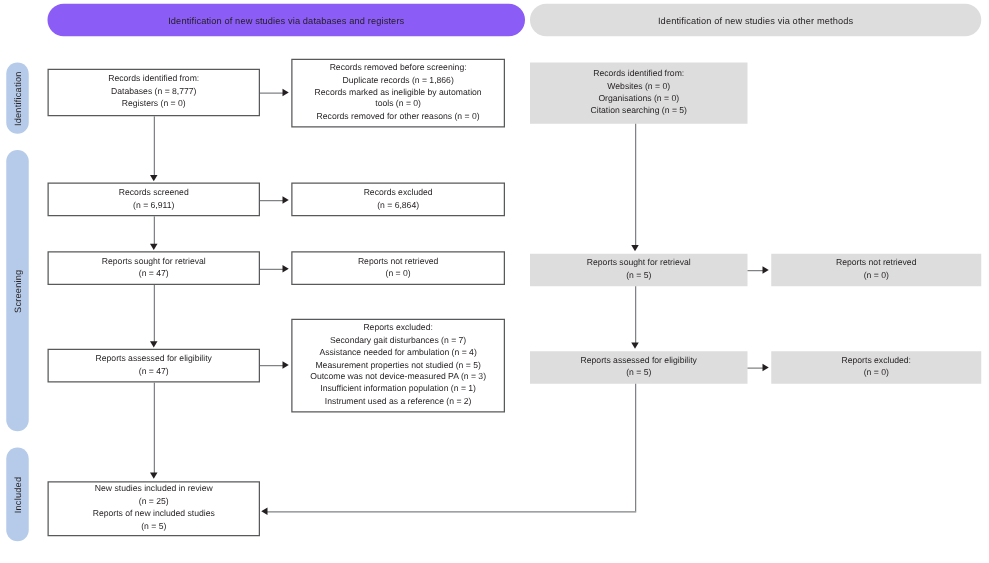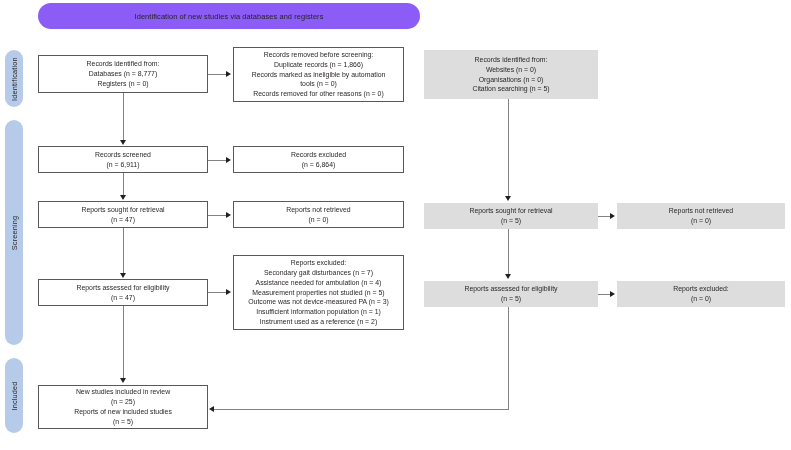--- a/index.html
+++ b/index.html
@@ -109,20 +109,23 @@
   }
 </style>
 </head>
 <body>
 
 <div id="canvas">
 
   <div class="banner banner-left">
     <span>Identification of new studies via databases and registers</span>
   </div>
+  <div class="banner banner-right">
+    <span>Identification of new studies via other methods</span>
+  </div>
 
   <div class="stage stage-identification">
     <span class="stage-text">Identification</span>
   </div>
   <div class="stage stage-screening">
     <span class="stage-text">Screening</span>
   </div>
   <div class="stage stage-included">
     <span class="stage-text">Included</span>
   </div>

